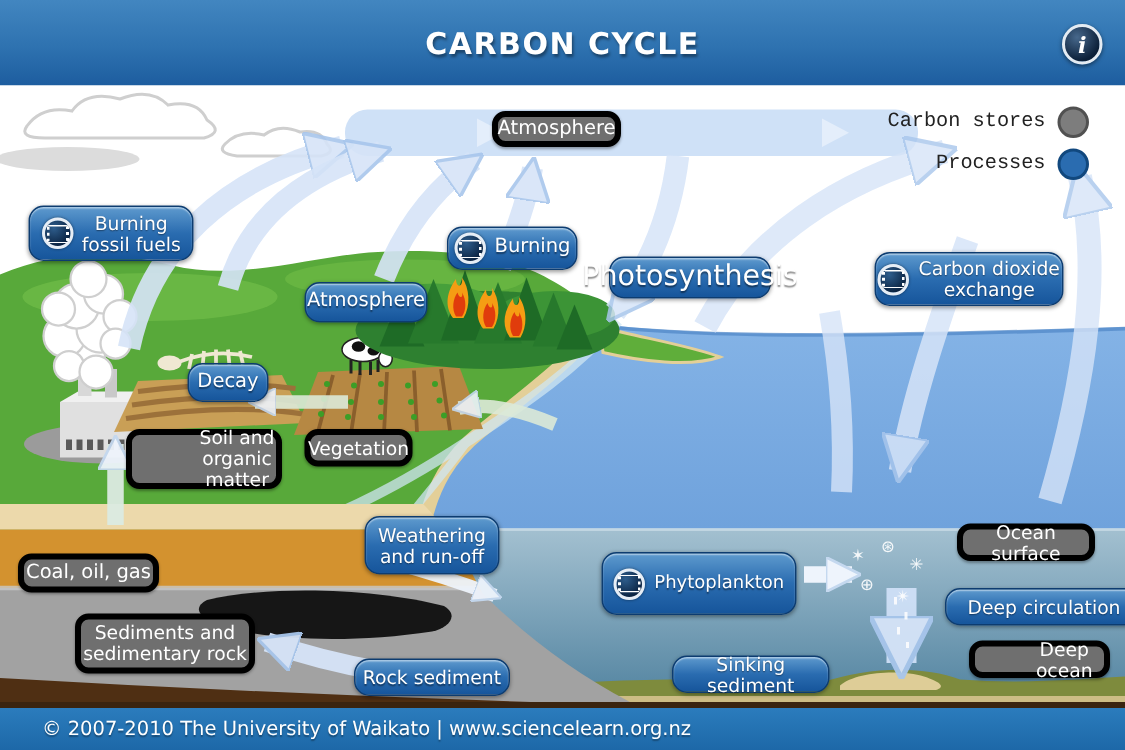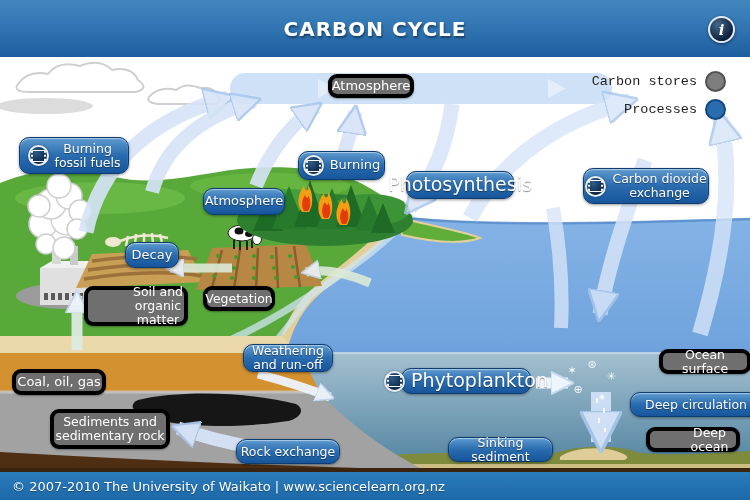--- a/index.html
+++ b/index.html
@@ -11,21 +11,21 @@
        display:flex;align-items:center;justify-content:center;}
   #hdr h1{margin:0;color:#fff;font-size:20px;font-weight:bold;letter-spacing:1px;
           text-shadow:1px 2px 2px rgba(0,0,0,.4);}
   #infoBtn{position:absolute;right:15px;top:16px;width:27px;height:27px;border-radius:50%;
        background:radial-gradient(circle at 35% 30%,#47688c,#0b1f38 72%);
        border:2px solid #e4ebf2;box-sizing:border-box;display:flex;align-items:center;justify-content:center;
        color:#fff;font:bold italic 15px "DejaVu Serif","Liberation Serif",serif;cursor:pointer;
        box-shadow:0 1px 3px rgba(0,0,0,.5);}
   #ftr{position:absolute;left:0;bottom:0;width:750px;height:28px;
        background:linear-gradient(180deg,#2b7cbd,#1d68a8);display:flex;align-items:center;}
-  #ftr span{color:#fff;font-size:13px;margin-left:12px;text-shadow:0 1px 1px rgba(0,0,0,.35);}
+  #ftr span{color:#fff;font-size:13px;margin-left:28px;text-shadow:0 1px 1px rgba(0,0,0,.35);}
   
   #legend{position:absolute;top:71px;right:24px;display:flex;flex-direction:column;gap:7px;align-items:flex-end;z-index:6;font-family:Liberation Mono, monospace;}
   .lrow{display:flex;align-items:center;gap:8px;font-size:13.5px;color:#222;}
   .swatch{width:17px;height:17px;border-radius:50%;box-sizing:content-box;}
   .swatch.store{background:#7d7d7d;border:2px solid #515151;}
   .swatch.process{background:#2a6cb0;border:2px solid #11487e;}
   
   #scene{position:absolute;left:0;top:0;z-index:1;}
   
   .lbl{position:absolute;z-index:5;display:flex;align-items:center;justify-content:center;
@@ -47,23 +47,23 @@
   #l-atmosphere{left:328px;top:74px;width:86px;height:24px;font-size:13px;}
   #l-bff{left:19px;top:137px;width:110px;height:37px;}
   #l-decay{left:125px;top:194px;width:54px;height:26px;font-size:13px;margin-top:48px;}
   #l-respiration{left:203px;top:188px;width:82px;height:27px;font-size:13px;}
   #l-burning{left:298px;top:151px;width:87px;height:29px;font-size:13px;}
   #l-photo{left:406px;top:171px;width:108px;height:28px;font-size:19px;}
   #l-co2{left:583px;top:168px;width:126px;height:36px;}
   #l-soil{left:84px;top:286px;width:104px;height:40px;padding-left:44px;}
   #l-veg{left:203px;top:286px;width:72px;height:25px;}
   #l-coal{left:12px;top:369px;width:94px;height:26px;font-size:13px;}
-  #l-weathering{left:243px;top:344px;width:90px;height:28px;}
-  #l-phyto{left:401px;top:368px;width:130px;height:26px;font-size:19px;}
-  #l-oceansurf{left:638px;top:349px;width:92px;height:25px;margin-left:21px;}
+  #l-weathering{left:243px;top:344px;width:90px;height:39px;}
+  #l-phyto{left:401px;top:368px;width:130px;height:42px;font-size:12px;}
+  #l-oceansurf{left:638px;top:349px;width:92px;height:25px;}
   #l-deepcirc{left:630px;top:392px;width:132px;height:25px;}
   #l-deepocean{left:646px;top:427px;width:94px;height:25px;padding-left:33px;}
   #l-sediments{left:50px;top:409px;width:120px;height:40px;}
   #l-rockform{left:236px;top:439px;width:104px;height:25px;}
   #l-sinking{left:448px;top:437px;width:105px;height:25px;}
 </style>
 </head>
 <body>
 
 <div id="stage">
@@ -367,21 +367,21 @@
   <div class="lbl process-lbl" id="l-phyto">
     <span class="film">
         <span class="film-in"></span>
       </span>
     <span class="txt">Phytoplankton</span>
   </div>
   <div class="lbl process-lbl" id="l-deepcirc">
       <span class="txt">Deep circulation</span>
     </div>
   <div class="lbl process-lbl" id="l-rockform">
-      <span class="txt">Rock exchange</span>
+      <span class="txt">Rock sediment</span>
     </div>
   <div class="lbl process-lbl" id="l-sinking">
       <span class="txt">Sinking sediment</span>
     </div>
 
   <div id="ftr">
     <span>© 2007-2010 The University of Waikato | www.sciencelearn.org.nz</span>
   </div>
 
 </div>

